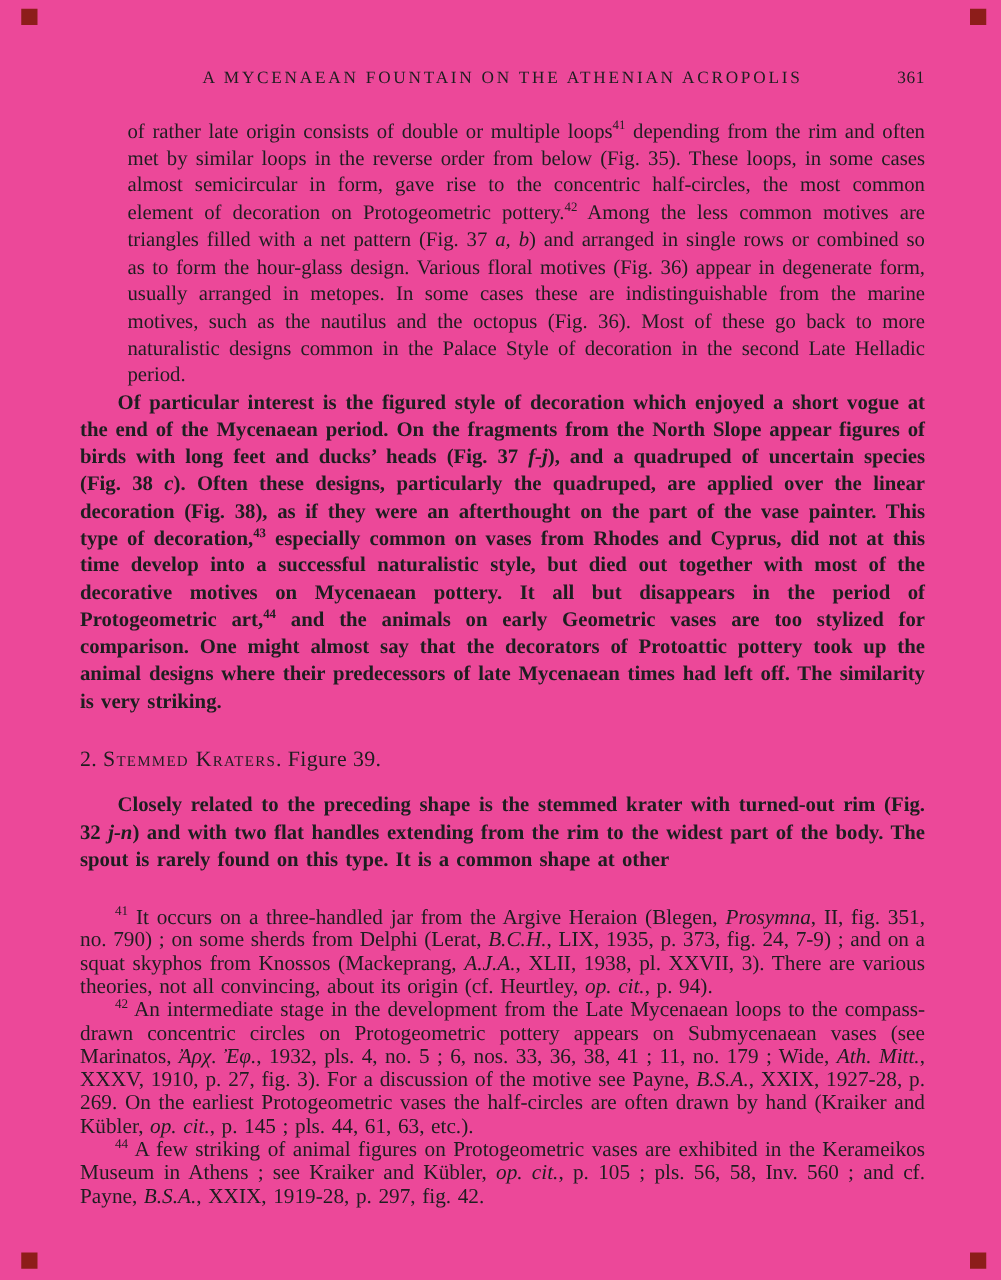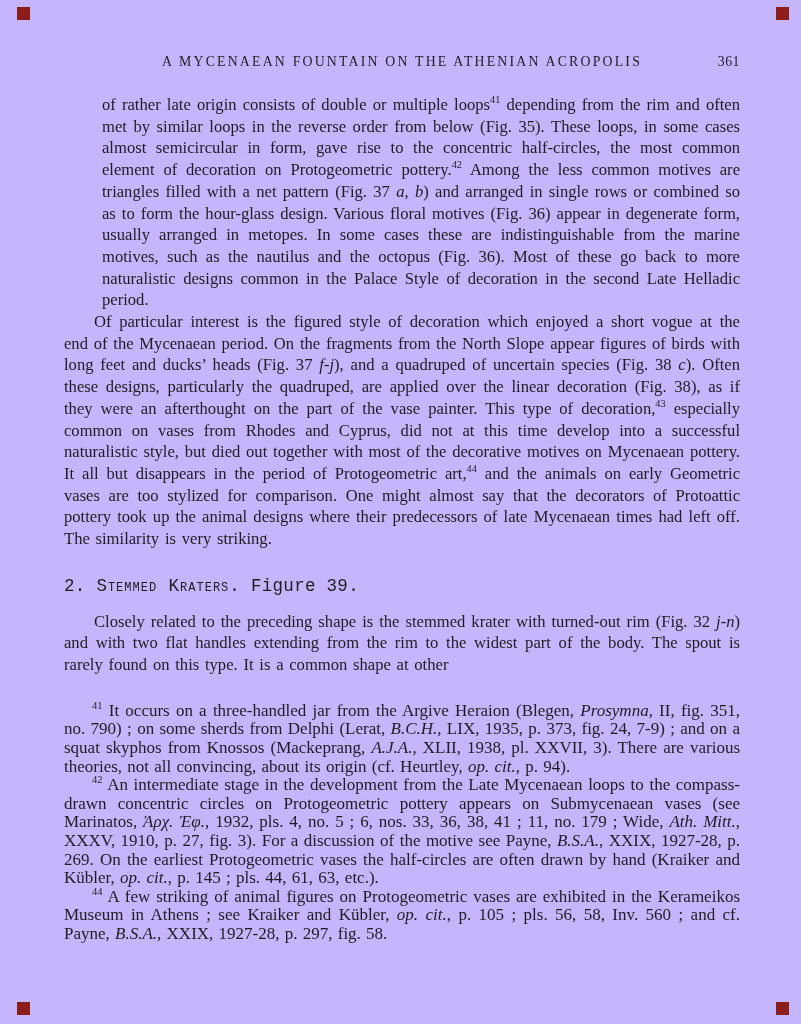--- a/index.html
+++ b/index.html
@@ -46,28 +46,27 @@
     text-align: right;
   }
   p.body {
     margin: 0;
     font-size: 16.6px;
     line-height: 21.7px;
     text-align: justify;
     word-spacing: 1.6px;
   }
   p.body.first { margin-top: 24px; margin-left: 38px; }
-  p.indent { text-indent: 30px; }
+  p.indent { text-indent: 30px; font-weight: bold; }
 
   h2.section-heading {
     margin: 26px 0 15px 0;
     font-weight: normal;
     font-size: 17.5px;
     letter-spacing: 0.3px;
-    font-family: Liberation Mono, monospace;
   }
   .sc {
     font-variant: small-caps;
     letter-spacing: 1px;
   }
   .it { font-style: italic; }
   sup {
     font-size: 0.62em;
     line-height: 0;
     vertical-align: super;
@@ -81,21 +80,21 @@
     font-size: 17px;
     line-height: 18.6px;
     text-align: justify;
     text-indent: 28px;
     word-spacing: 1px;
   }
 </style>
 </head>
 <body>
 
-<div class="page" style="background-color: #c4b5fd;">
+<div class="page" style="background-color: #ec4899;">
 
   <div class="corner tl" style="background-color: rgb(141, 29, 26);"></div>
   <div class="corner tr" style="background-color: rgb(141, 29, 26);"></div>
   <div class="corner bl" style="background-color: rgb(141, 29, 26);"></div>
   <div class="corner br" style="background-color: rgb(141, 29, 26);"></div>
 
   <div class="text-col" style="color: rgb(30, 30, 32);">
 
     <header class="running-header">
       <span class="header-title">A MYCENAEAN FOUNTAIN ON THE ATHENIAN ACROPOLIS</span>
@@ -106,17 +105,17 @@
 
     <p class="body indent"><span>Of particular interest is the figured style of decoration which enjoyed a short vogue at the end of the Mycenaean period.  On the fragments from the North Slope appear figures of birds with long feet and ducks’ heads (Fig. 37 </span><span class="it">f-j</span><span>), and a quadruped of uncertain species (Fig. 38 </span><span class="it">c</span><span>).  Often these designs, particularly the quadruped, are applied over the linear decoration (Fig. 38), as if they were an afterthought on the part of the vase painter.  This type of decoration,</span><sup>43</sup><span> especially common on vases from Rhodes and Cyprus, did not at this time develop into a successful naturalistic style, but died out together with most of the decorative motives on Mycenaean pottery.  It all but disappears in the period of Protogeometric art,</span><sup>44</sup><span> and the animals on early Geometric vases are too stylized for comparison.  One might almost say that the decorators of Protoattic pottery took up the animal designs where their predecessors of late Mycenaean times had left off.  The similarity is very striking.</span></p>
 
     <h2 class="section-heading"><span>2.  </span><span class="sc">Stemmed Kraters</span><span>.  Figure 39.</span></h2>
 
     <p class="body indent"><span>Closely related to the preceding shape is the stemmed krater with turned-out rim (Fig. 32 </span><span class="it">j-n</span><span>) and with two flat handles extending from the rim to the widest part of the body.  The spout is rarely found on this type.  It is a common shape at other</span></p>
 
     <div class="footnotes">
       <p class="fn"><sup>41</sup><span> It occurs on a three-handled jar from the Argive Heraion (Blegen, </span><span class="it">Prosymna</span><span>, II, fig. 351, no. 790) ; on some sherds from Delphi (Lerat, </span><span class="it">B.C.H.</span><span>, LIX, 1935, p. 373, fig. 24, 7-9) ; and on a squat skyphos from Knossos (Mackeprang, </span><span class="it">A.J.A.</span><span>, XLII, 1938, pl. XXVII, 3).  There are various theories, not all convincing, about its origin (cf. Heurtley, </span><span class="it">op. cit.</span><span>, p. 94).</span></p>
       <p class="fn"><sup>42</sup><span> An intermediate stage in the development from the Late Mycenaean loops to the compass-drawn concentric circles on Protogeometric pottery appears on Submycenaean vases (see Marinatos, </span><span class="it">Ἀρχ. Ἐφ.</span><span>, 1932, pls. 4, no. 5 ; 6, nos. 33, 36, 38, 41 ; 11, no. 179 ; Wide, </span><span class="it">Ath. Mitt.</span><span>, XXXV, 1910, p. 27, fig. 3).  For a discussion of the motive see Payne, </span><span class="it">B.S.A.</span><span>, XXIX, 1927-28, p. 269.  On the earliest Protogeometric vases the half-circles are often drawn by hand (Kraiker and Kübler, </span><span class="it">op. cit.</span><span>, p. 145 ; pls. 44, 61, 63, etc.).</span></p>
-      <p class="fn"><sup>44</sup><span> A few striking of animal figures on Protogeometric vases are exhibited in the Kerameikos Museum in Athens ; see Kraiker and Kübler, </span><span class="it">op. cit.</span><span>, p. 105 ; pls. 56, 58, Inv. 560 ; and cf. Payne, </span><span class="it">B.S.A.</span><span>, XXIX, 1927-28, p. 297, fig. 58.</span></p>
+      <p class="fn"><sup>44</sup><span> A few striking of animal figures on Protogeometric vases are exhibited in the Kerameikos Museum in Athens ; see Kraiker and Kübler, </span><span class="it">op. cit.</span><span>, p. 105 ; pls. 56, 58, Inv. 560 ; and cf. Payne, </span><span class="it">B.S.A.</span><span>, XXIX, 1919-28, p. 297, fig. 42.</span></p>
     </div>
 
   </div>
 </div>
 
 </body></html>

